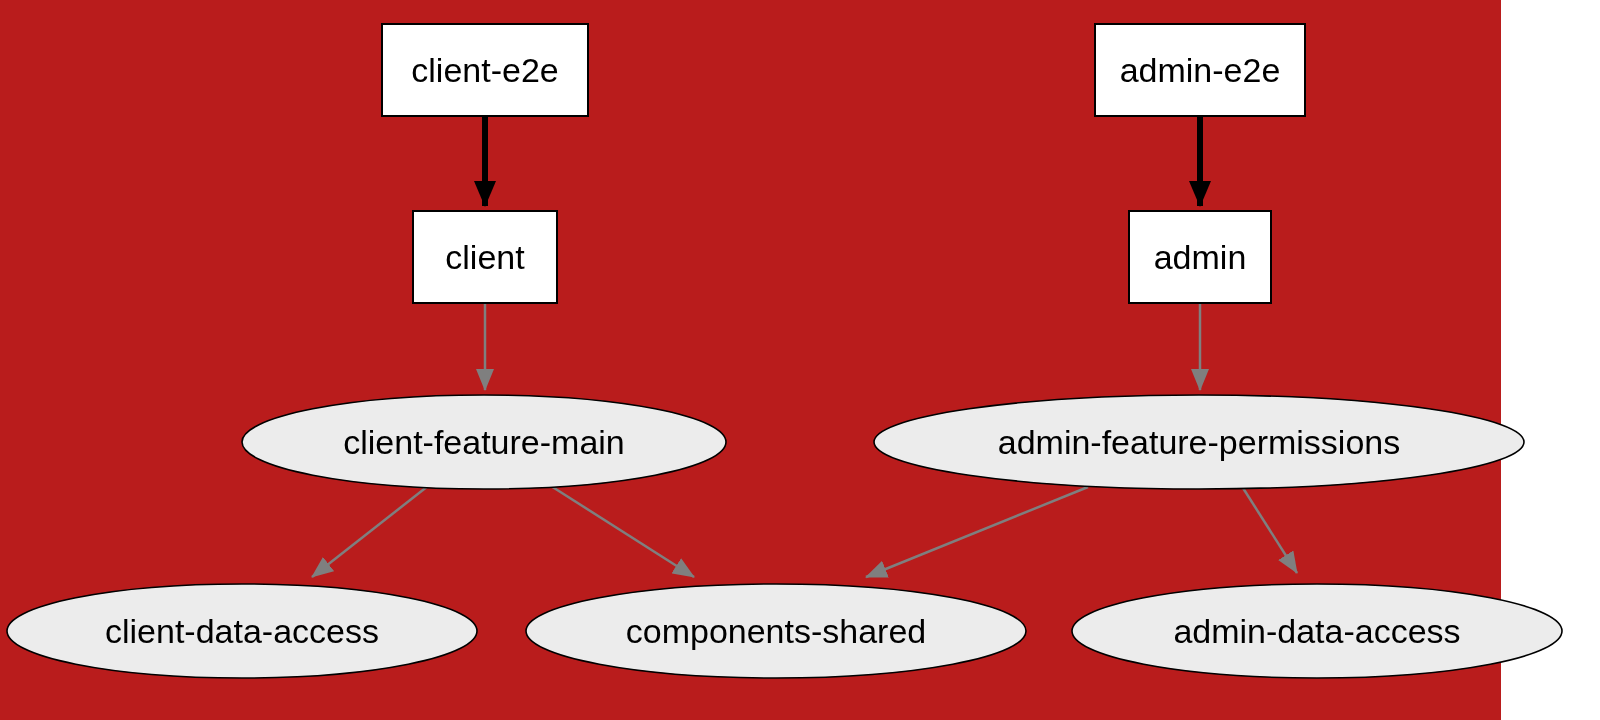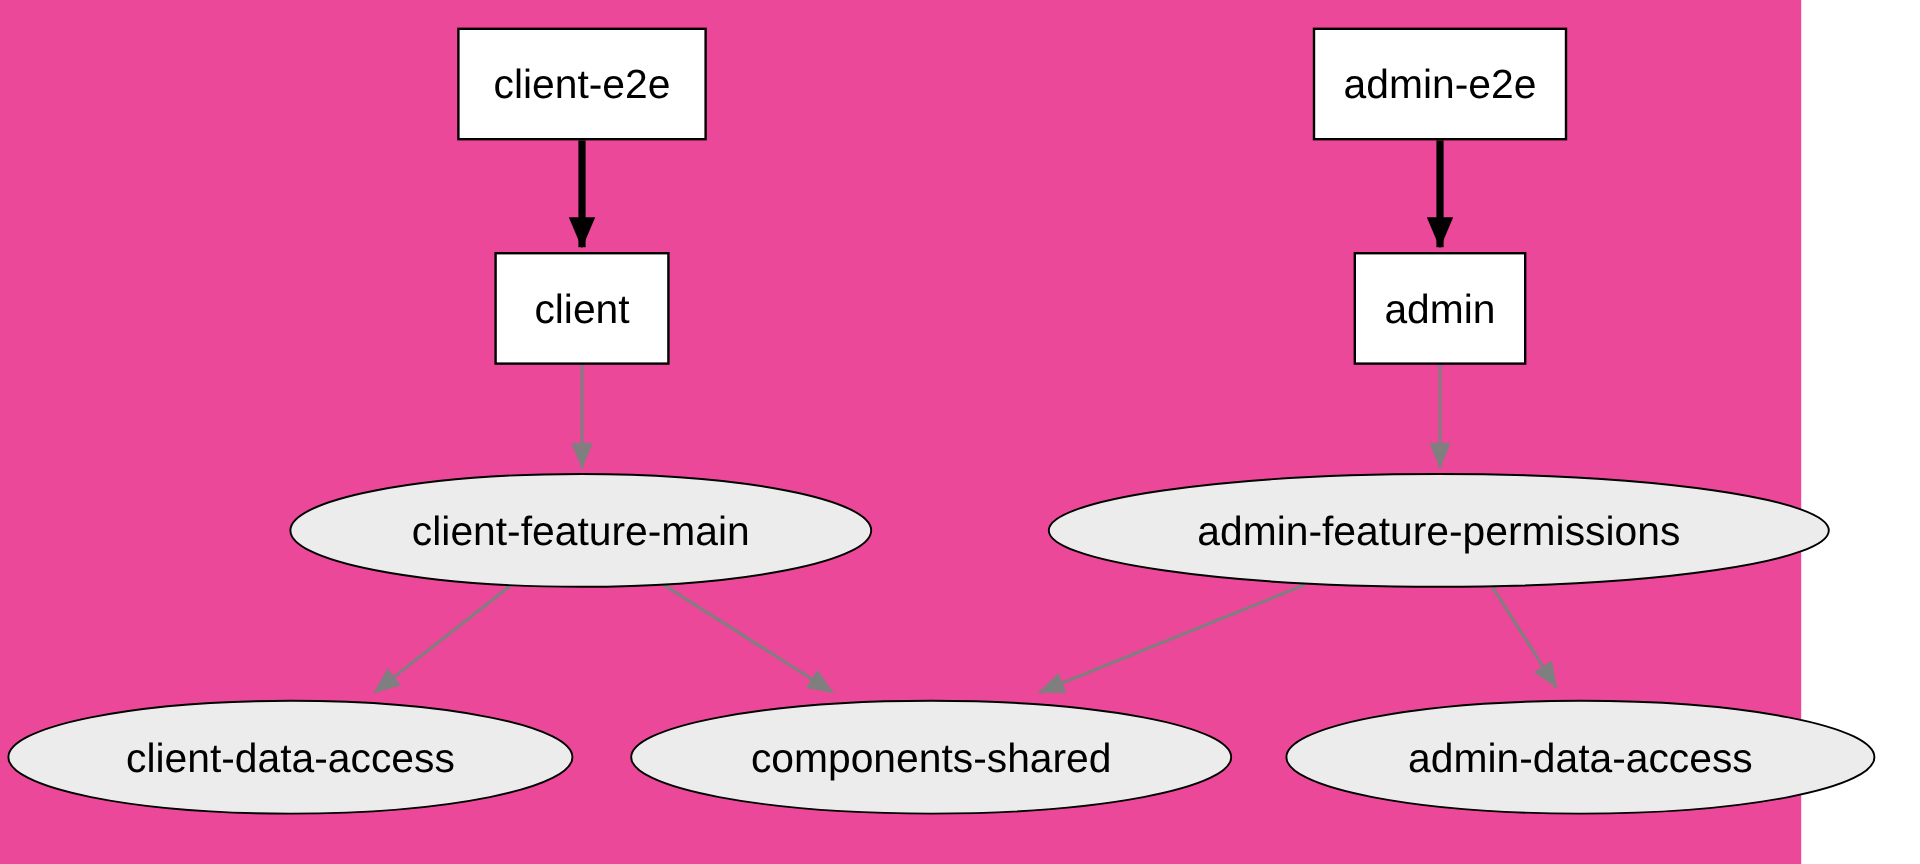--- a/index.html
+++ b/index.html
@@ -7,21 +7,21 @@
     width: 1600px;
     height: 720px;
     background: #ffffff;
     overflow: hidden;
     font-family: "Liberation Sans", "DejaVu Sans", sans-serif;
   }
   .diagram-wrap {
     position: relative;
     width: 1501px;
     height: 720px;
-    background: #ec4899;
+    background: #b91c1c;
   }
   .diagram-canvas {
     display: block;
     width: 1600px;
     height: 720px;
   }
   .node-label {
     font-family: "Liberation Sans", "DejaVu Sans", sans-serif;
     font-size: 34px;
     text-anchor: middle;

